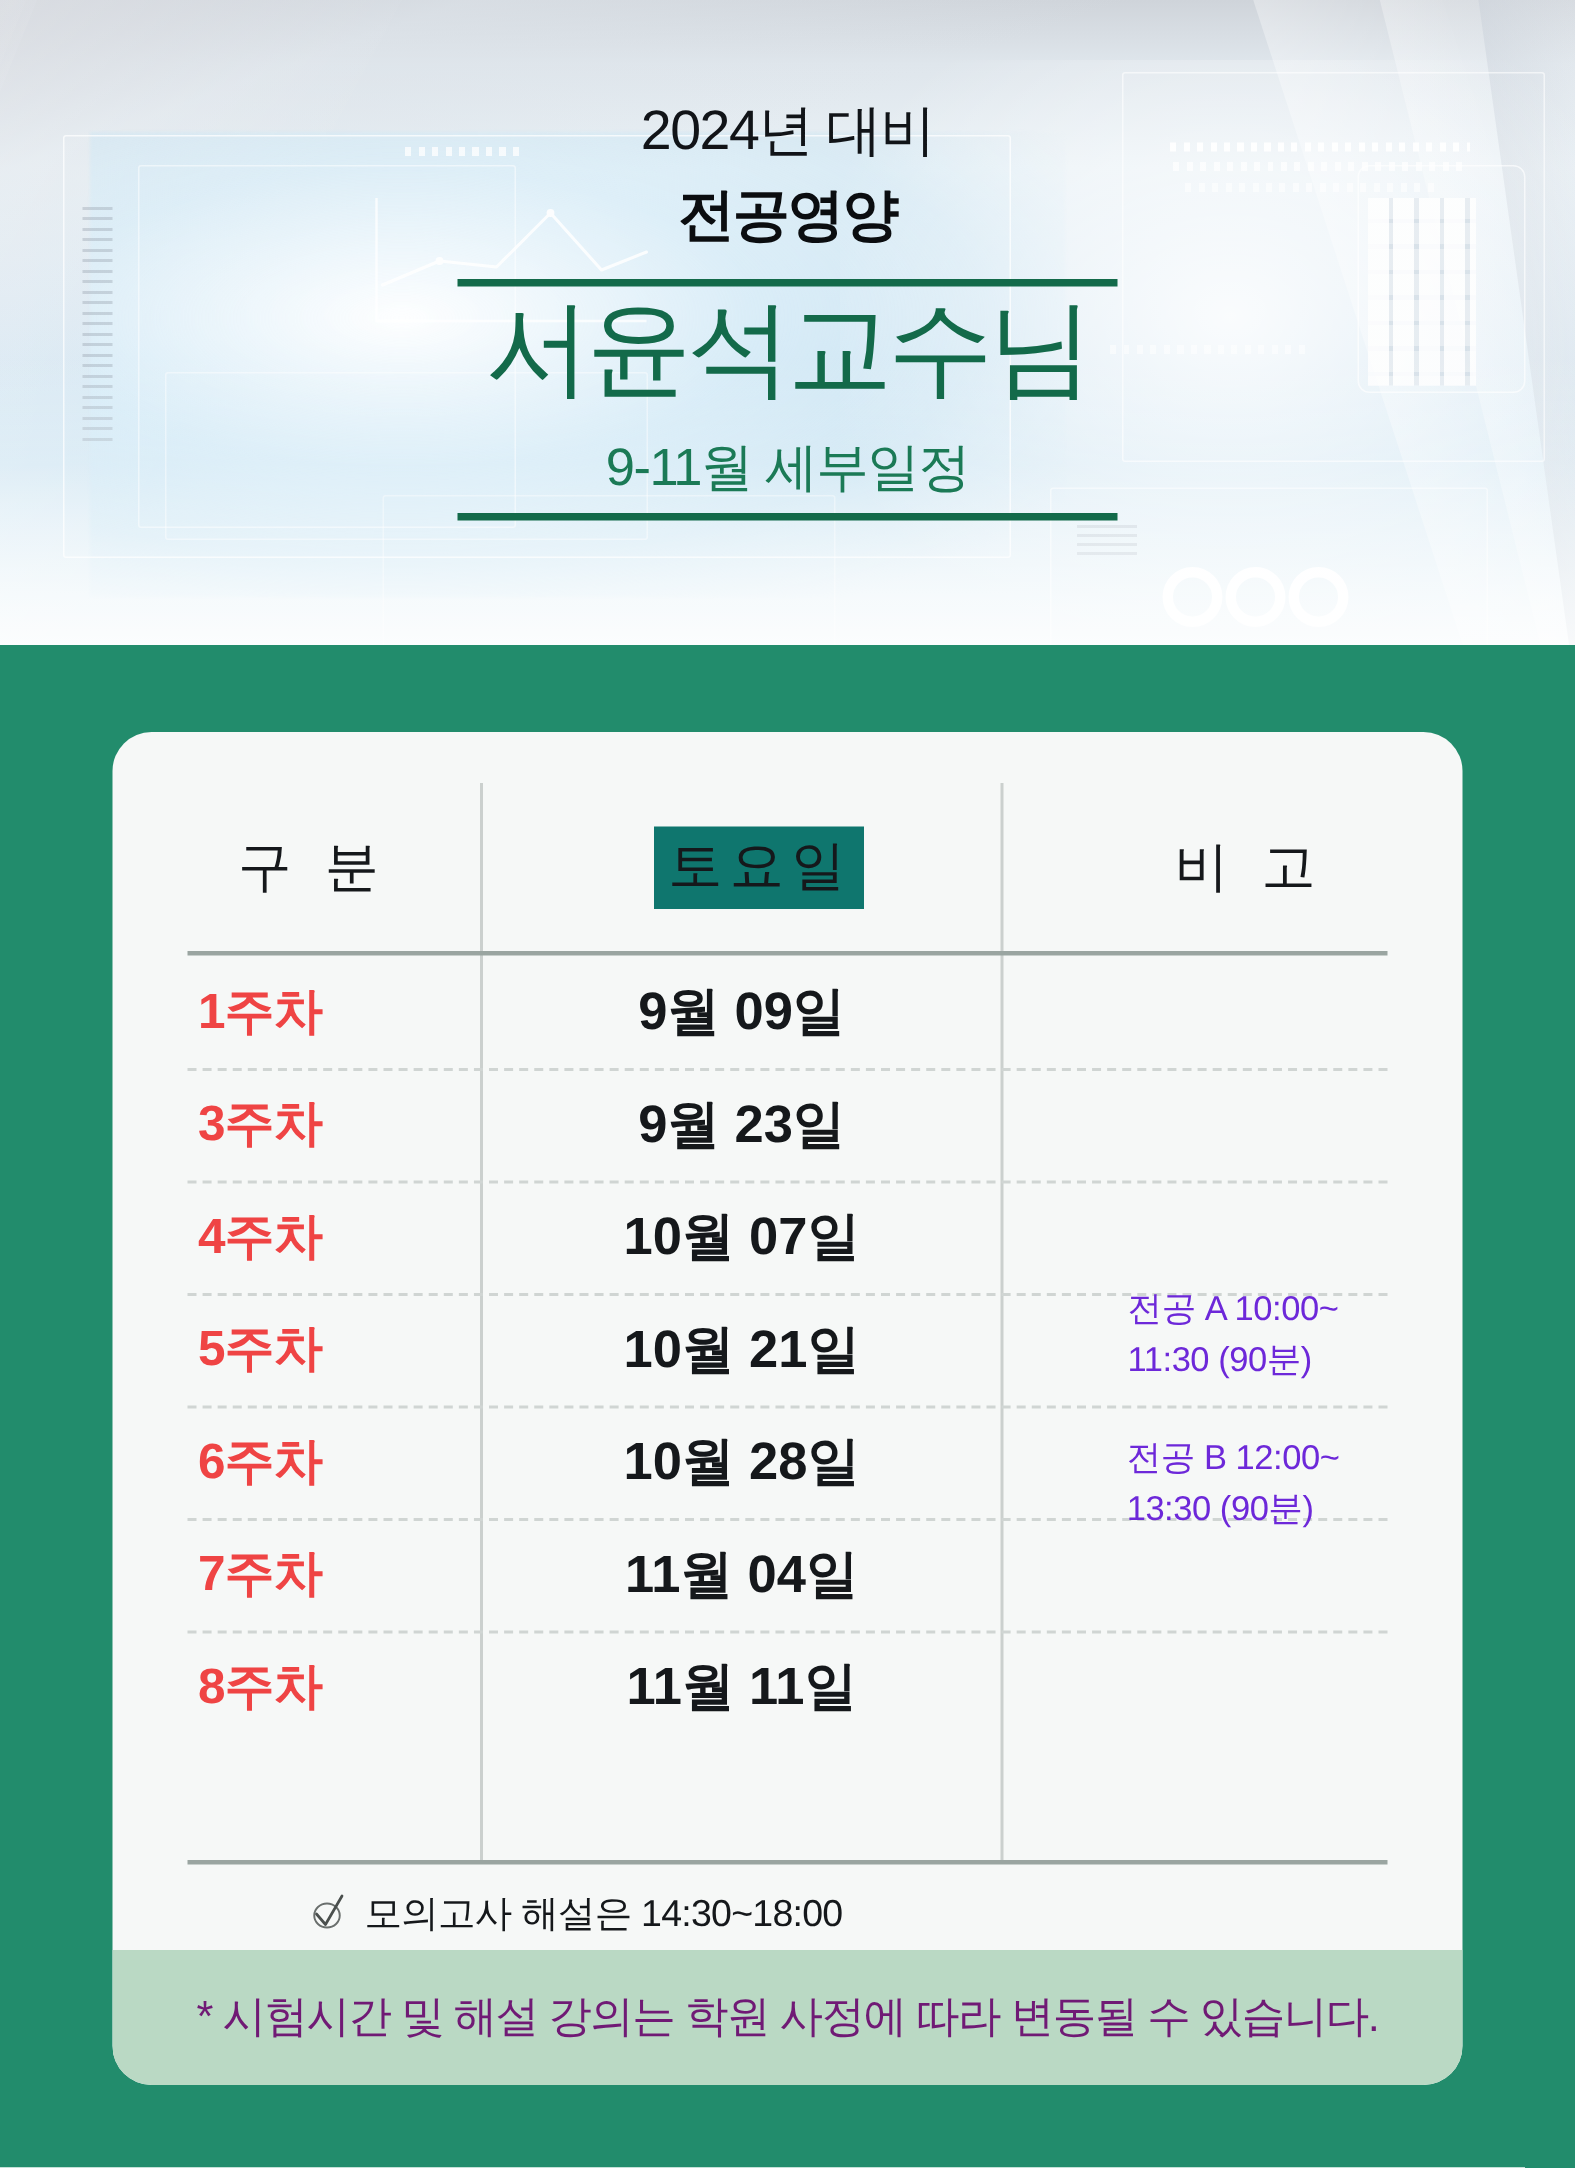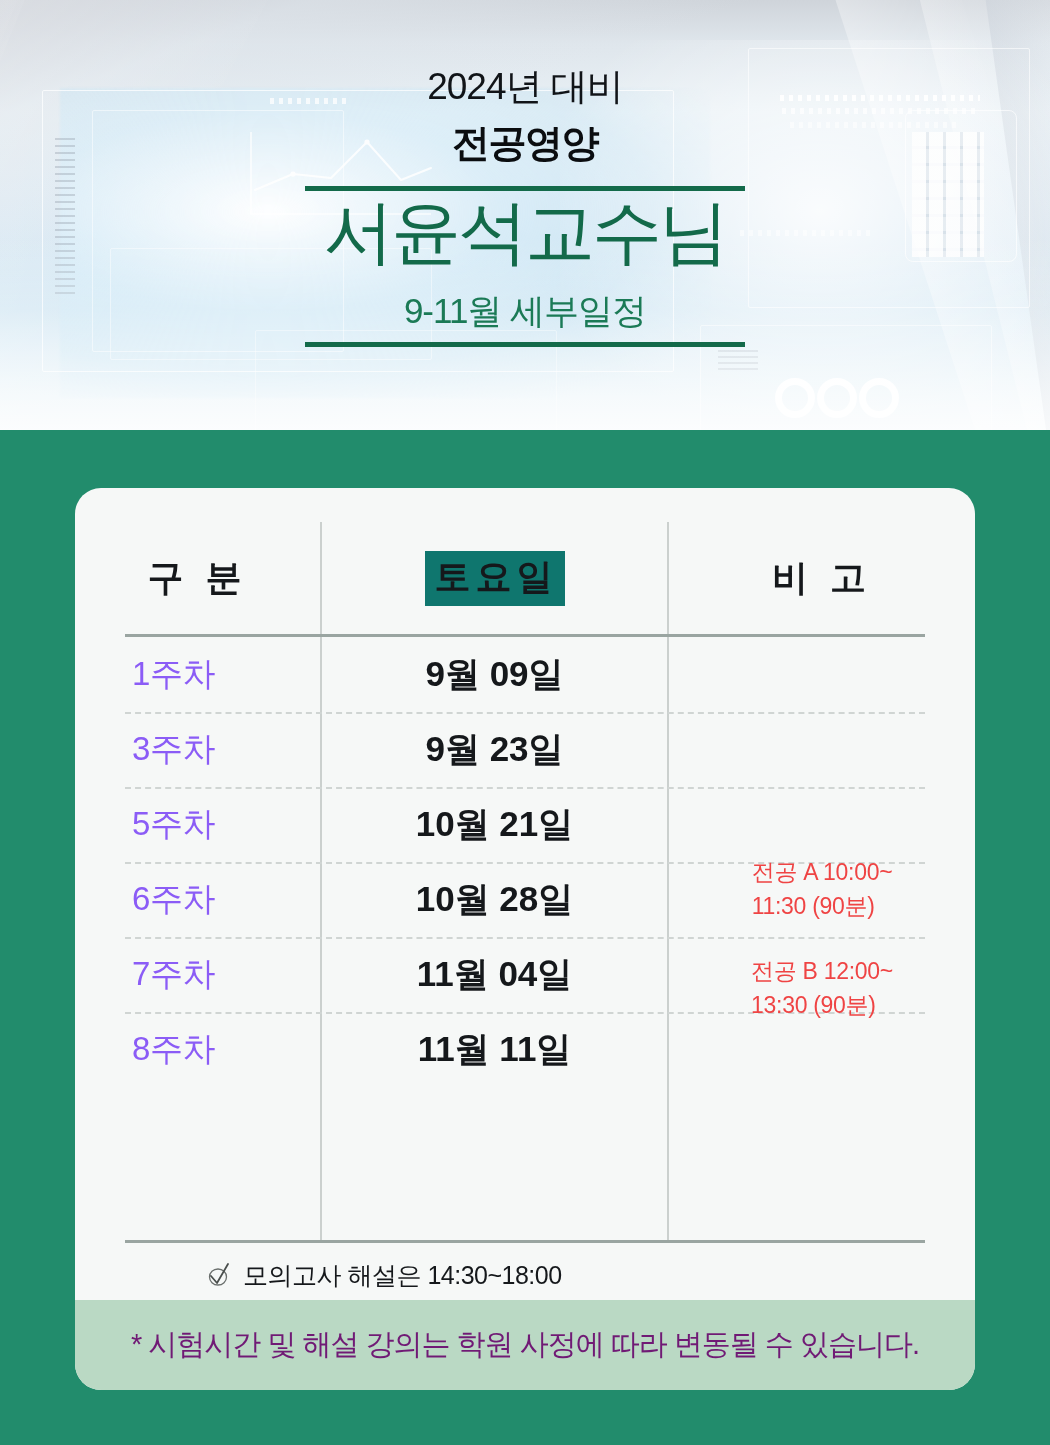--- a/index.html
+++ b/index.html
@@ -187,57 +187,57 @@
     background: #9AA5A1;
   }
   .hrule-top { top: 146px; }
   .hrule-bot { top: 752px; }
 
   
   .thead { position: absolute; left: 0; top: 34px; width: 900px; height: 112px; }
   .th {
     position: absolute; top: 0; height: 112px;
     display: flex; align-items: center; justify-content: center;
-    font-size: 36px; font-weight: 700; color: #15181B; letter-spacing: 6px;
+    font-size: 36px; font-weight: 400; color: #15181B; letter-spacing: 6px; padding-left: 11px;
   }
   .th-gubun { left: 0;    width: 245px; }
   .th-day   { left: 247px; width: 345px; letter-spacing: 2px; }
   .th-note  { left: 594px; width: 306px; }
   .hl {
     background: #0f766e;
     padding: 2px 7px 4px 10px;
     letter-spacing: 5px;
   }
 
   
   .rows { position: absolute; left: 0; top: 149px; width: 900px; }
   .trow { position: relative; height: 75px; }
   .trow + .trow .dash {
     position: absolute; left: 50px; top: 0; width: 800px; height: 0;
     border-top: 2px dashed #D0D5D3;
   }
   .cell-week {
     position: absolute; left: 0; top: 0; width: 197px; height: 75px;
     display: flex; align-items: center; justify-content: center;
-    font-size: 33px; color: #8b5cf6; letter-spacing: -0.5px;
+    font-size: 33px; color: #ef4444; letter-spacing: -0.5px; font-weight: bold;
   }
   .cell-date {
     position: absolute; left: 247px; top: 0; width: 345px; height: 75px;
     display: flex; align-items: center; justify-content: center;
     font-size: 35px; color: #15181B; letter-spacing: 0px; font-weight: bold;
   }
 
   
   .remarks {
     position: absolute; left: 594px; top: 149px; width: 306px; height: 603px;
     display: flex; flex-direction: column; align-items: center; justify-content: center;
     gap: 30px;
   }
   .remark-line {
-    font-size: 23px; color: #ef4444; line-height: 1.5; text-align: left;
+    font-size: 23px; color: #6d28d9; line-height: 1.5; text-align: left;
     letter-spacing: -0.3px;
   }
 
   
   .footnote {
     position: absolute; left: 0; top: 762px; width: 900px; height: 50px;
     display: flex; align-items: center; padding-left: 128px;
     box-sizing: border-box;
     font-size: 25px; color: #15181B; letter-spacing: -0.5px;
   }
@@ -339,20 +339,25 @@
           <div class="cell-week">1주차</div>
           <div class="cell-date">9월 09일</div>
         </div>
         <div class="trow">
           <div class="dash"></div>
           <div class="cell-week">3주차</div>
           <div class="cell-date">9월 23일</div>
         </div>
         <div class="trow">
           <div class="dash"></div>
+          <div class="cell-week">4주차</div>
+          <div class="cell-date">10월 07일</div>
+        </div>
+        <div class="trow">
+          <div class="dash"></div>
           <div class="cell-week">5주차</div>
           <div class="cell-date">10월 21일</div>
         </div>
         <div class="trow">
           <div class="dash"></div>
           <div class="cell-week">6주차</div>
           <div class="cell-date">10월 28일</div>
         </div>
         <div class="trow">
           <div class="dash"></div>

